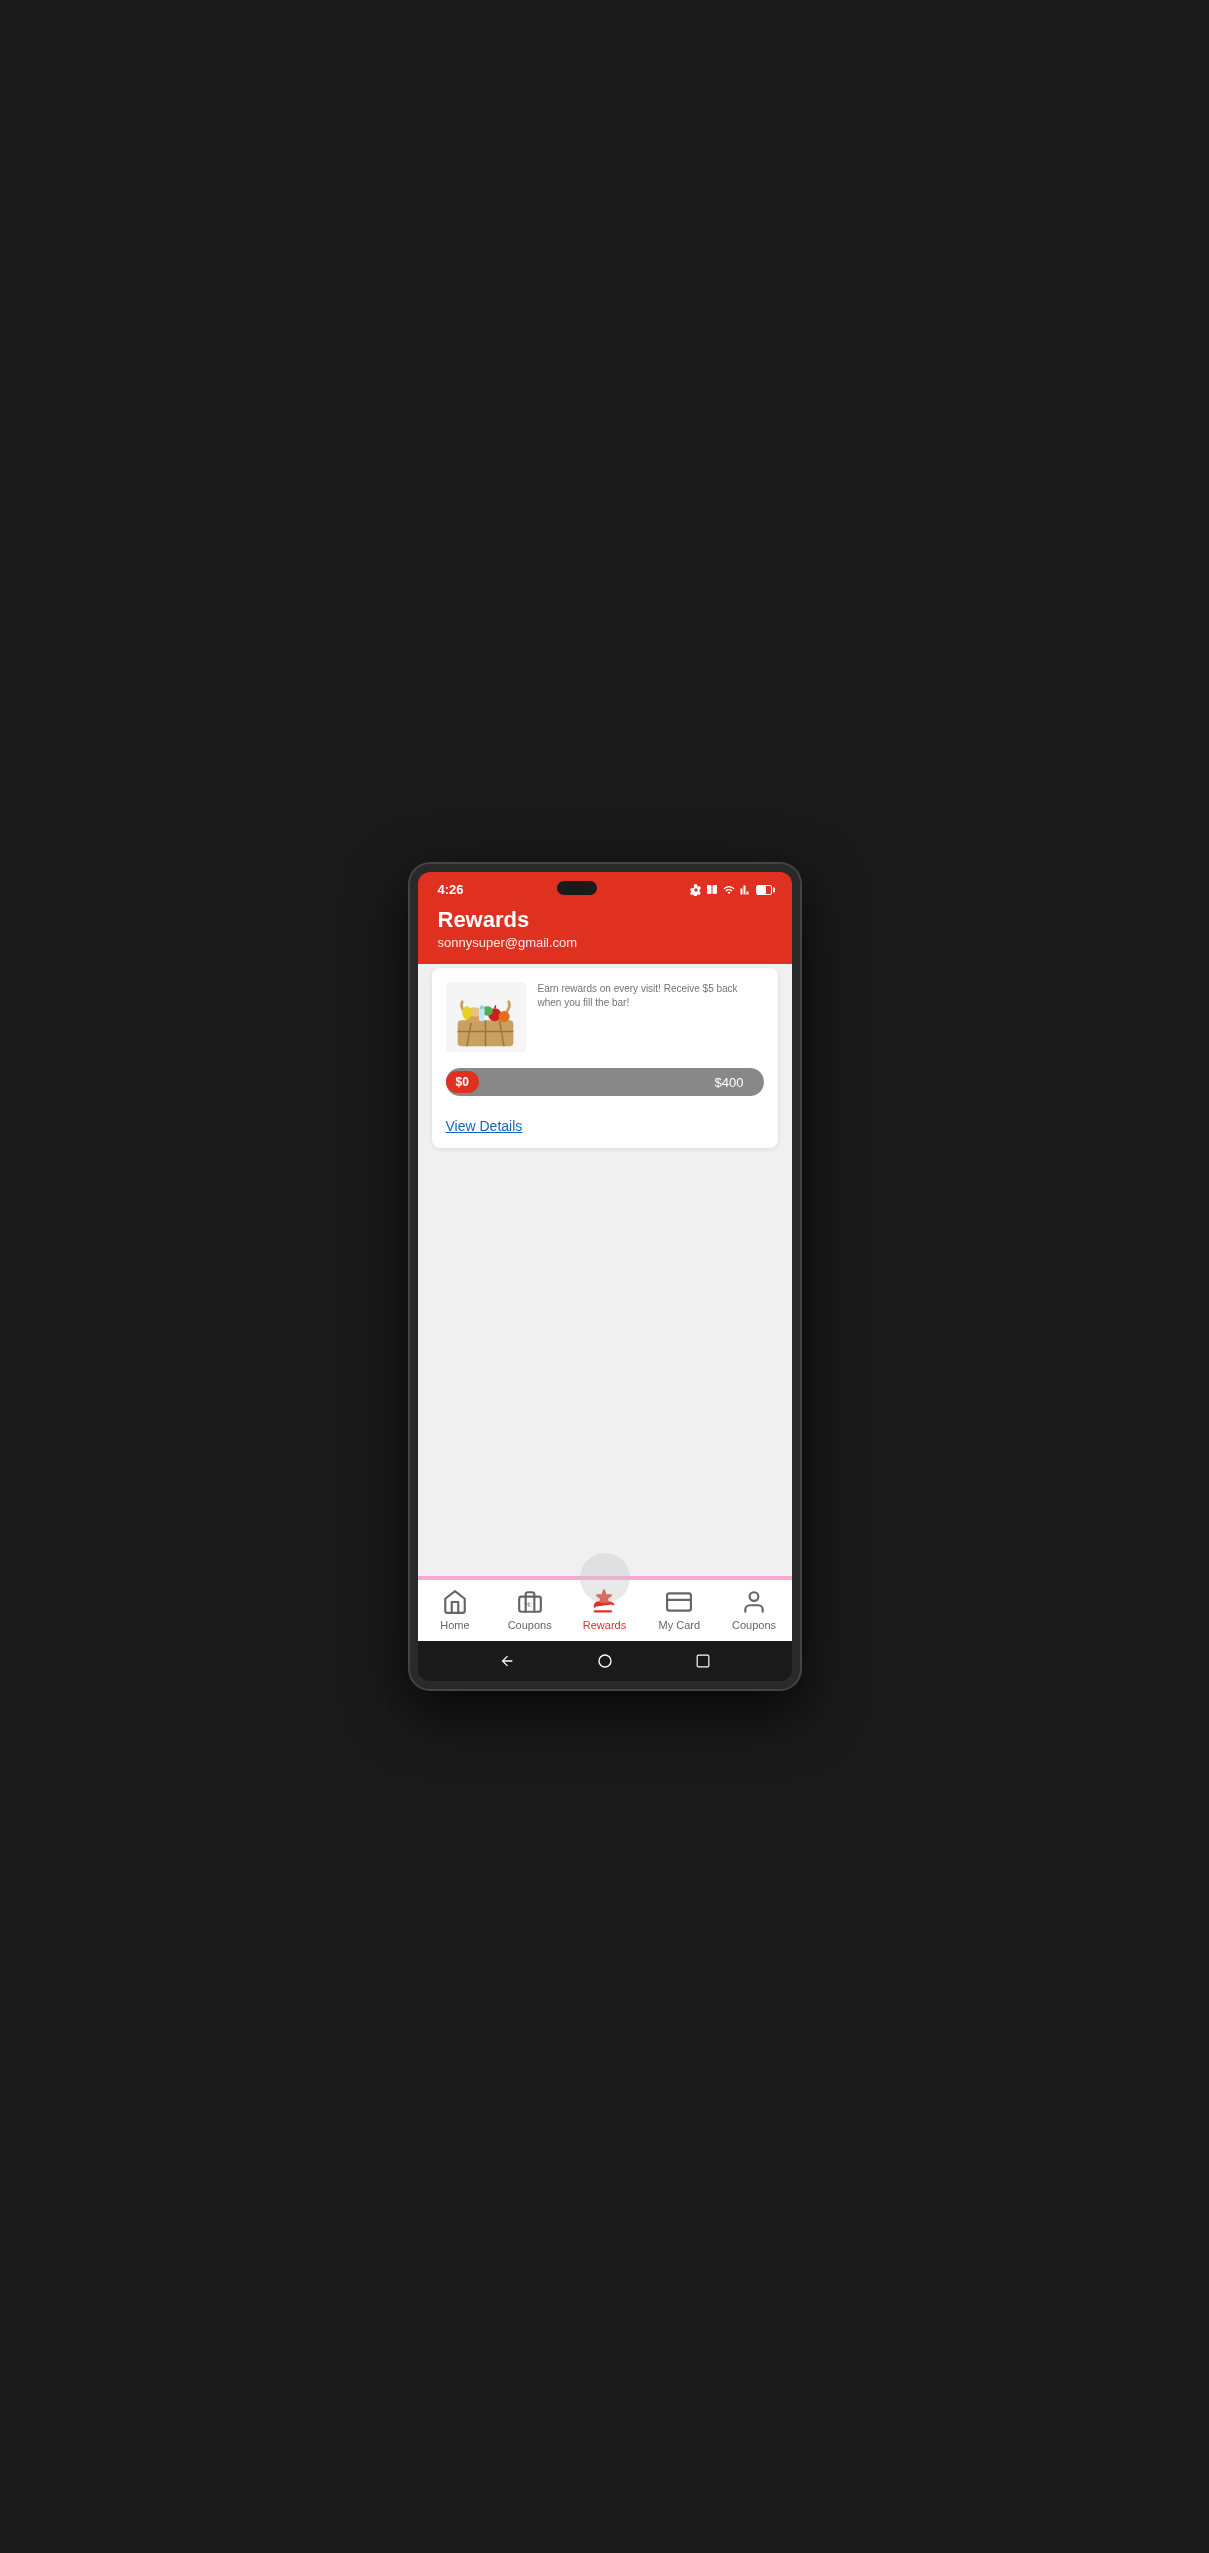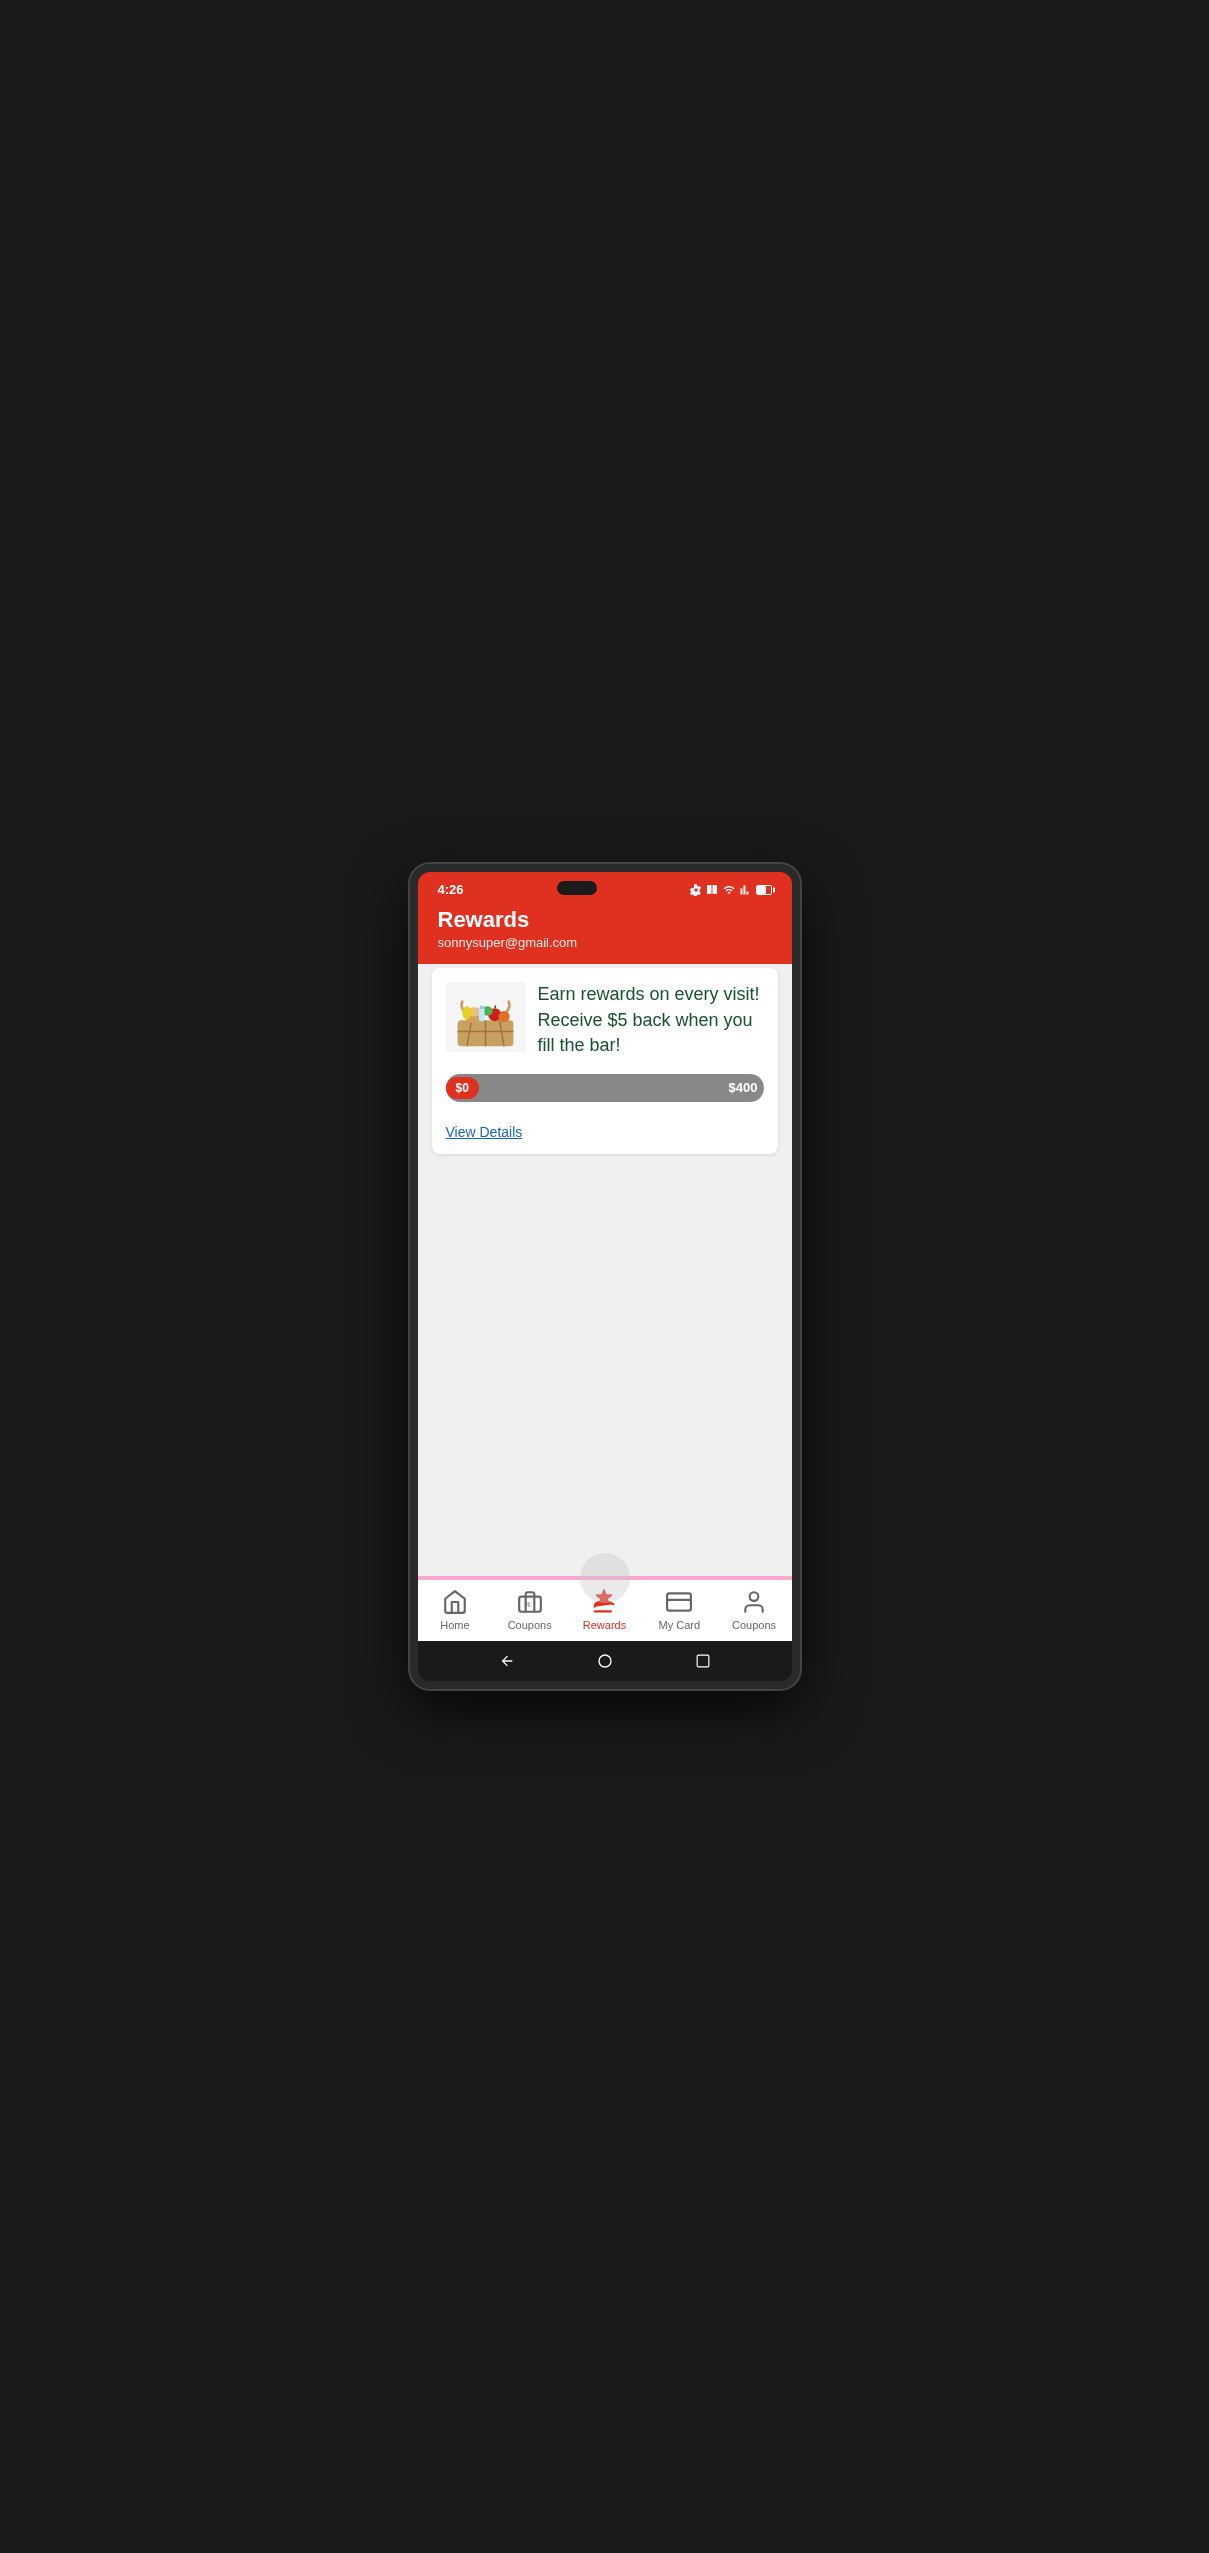--- a/index.html
+++ b/index.html
@@ -152,22 +152,22 @@
       justify-content: center;
     }
 
     
     .basket-svg {
       width: 75px;
       height: 65px;
     }
 
     .card-description {
-      font-size: 18px;
-      color: #14532d;
+      font-size: 10px;
+      color: #737373;
       line-height: 1.4;
     }
 
     .progress-container {
       margin-top: 4px;
       margin-bottom: 10px;
     }
 
     .progress-bar-wrapper {
       position: relative;
@@ -188,24 +188,24 @@
       color: white;
       font-size: 12px;
       font-weight: bold;
       padding: 4px 10px;
       border-radius: 14px;
       z-index: 2;
     }
 
     .progress-end-label {
       position: absolute;
-      right: 6px;
+      right: 20px;
       color: white;
       font-size: 13px;
-      font-weight: bold;
+      font-weight: normal;
       text-align: right;
     }
 
     .progress-fill {
       width: 0%;
       height: 100%;
       background: #e03020;
       border-radius: 14px 0 0 14px;
     }
 

